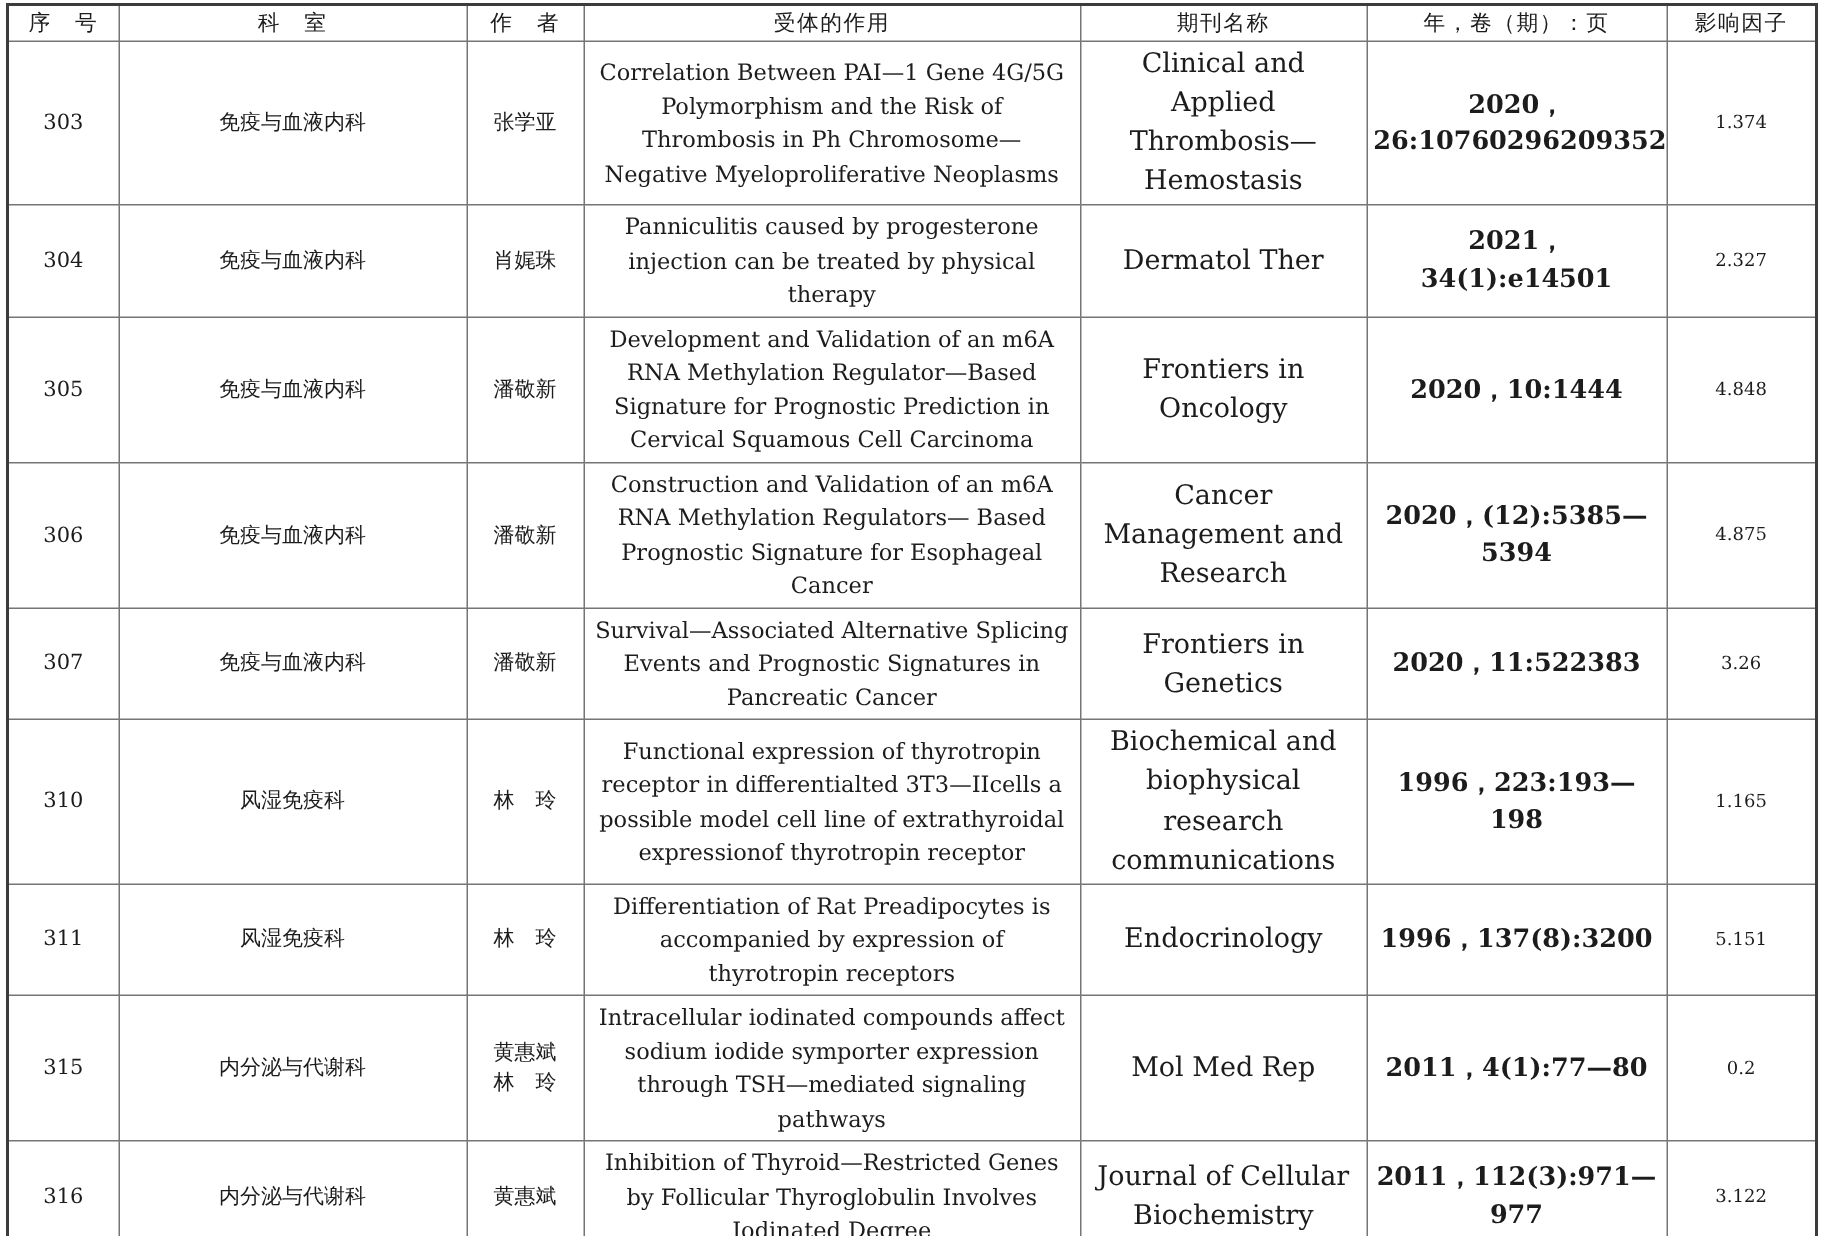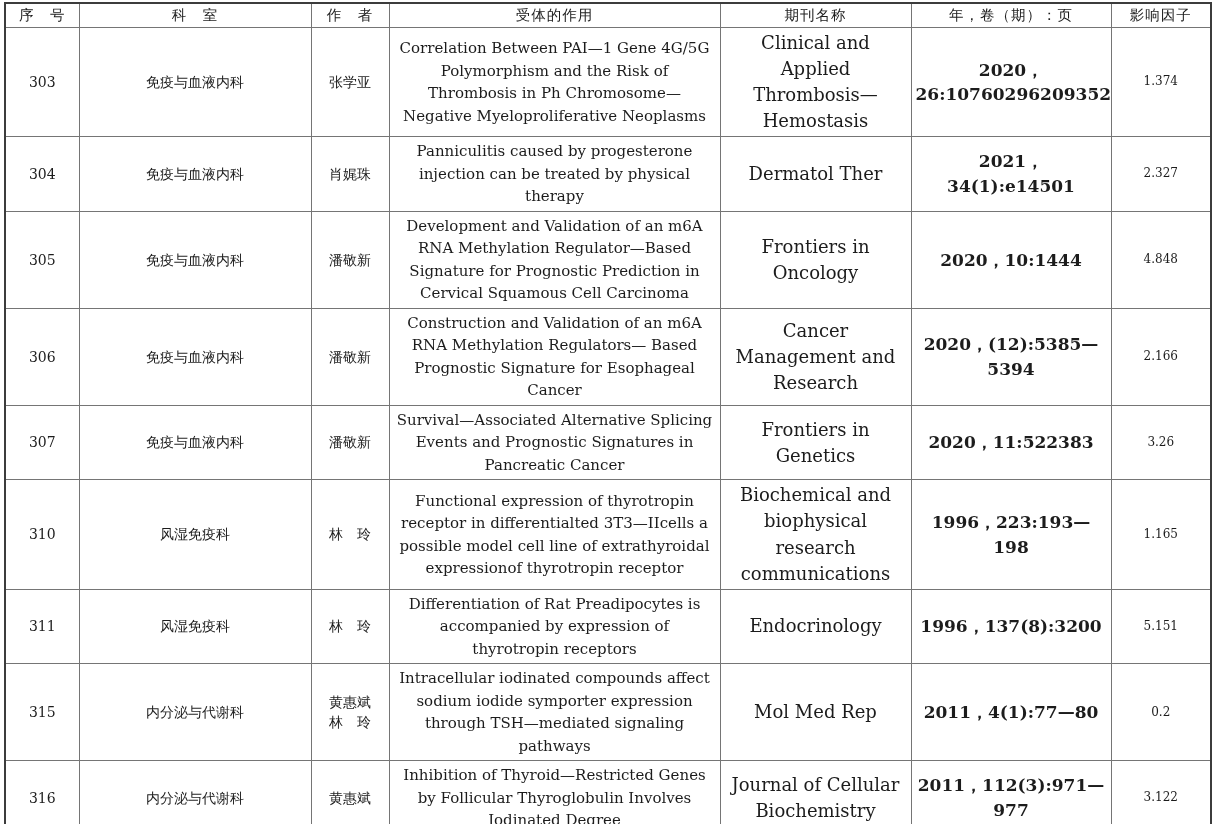--- a/index.html
+++ b/index.html
@@ -108,21 +108,21 @@
       <td class="c-issue">2020，10:1444</td>
       <td class="c-impact">4.848</td>
     </tr>
         <tr>
       <td class="c-index">306</td>
       <td class="c-dept">免疫与血液内科</td>
       <td class="c-author">潘敬新</td>
       <td class="c-title">Construction and Validation of an m6A RNA Methylation Regulators— Based Prognostic Signature for Esophageal Cancer</td>
       <td class="c-journal">Cancer Management and Research</td>
       <td class="c-issue">2020，(12):5385—5394</td>
-      <td class="c-impact">2.166</td>
+      <td class="c-impact">4.875</td>
     </tr>
         <tr>
       <td class="c-index">307</td>
       <td class="c-dept">免疫与血液内科</td>
       <td class="c-author">潘敬新</td>
       <td class="c-title">Survival—Associated Alternative Splicing Events and Prognostic Signatures in Pancreatic Cancer</td>
       <td class="c-journal">Frontiers in Genetics</td>
       <td class="c-issue">2020，11:522383</td>
       <td class="c-impact">3.26</td>
     </tr>

